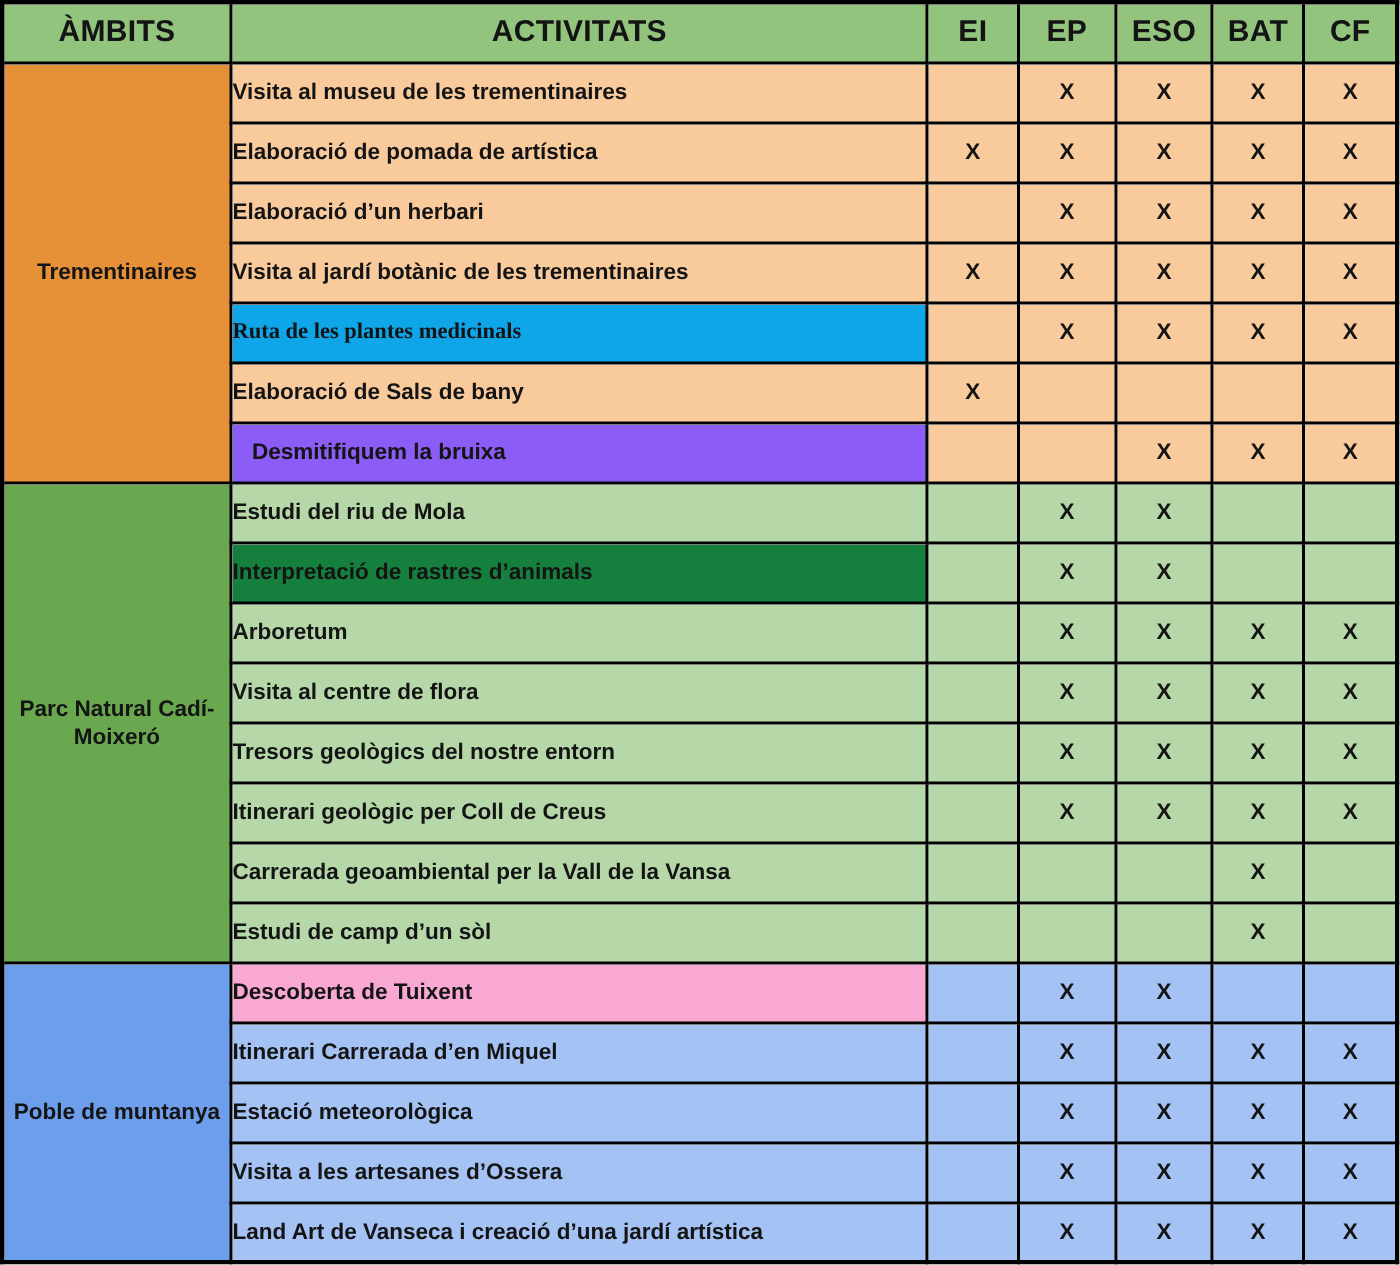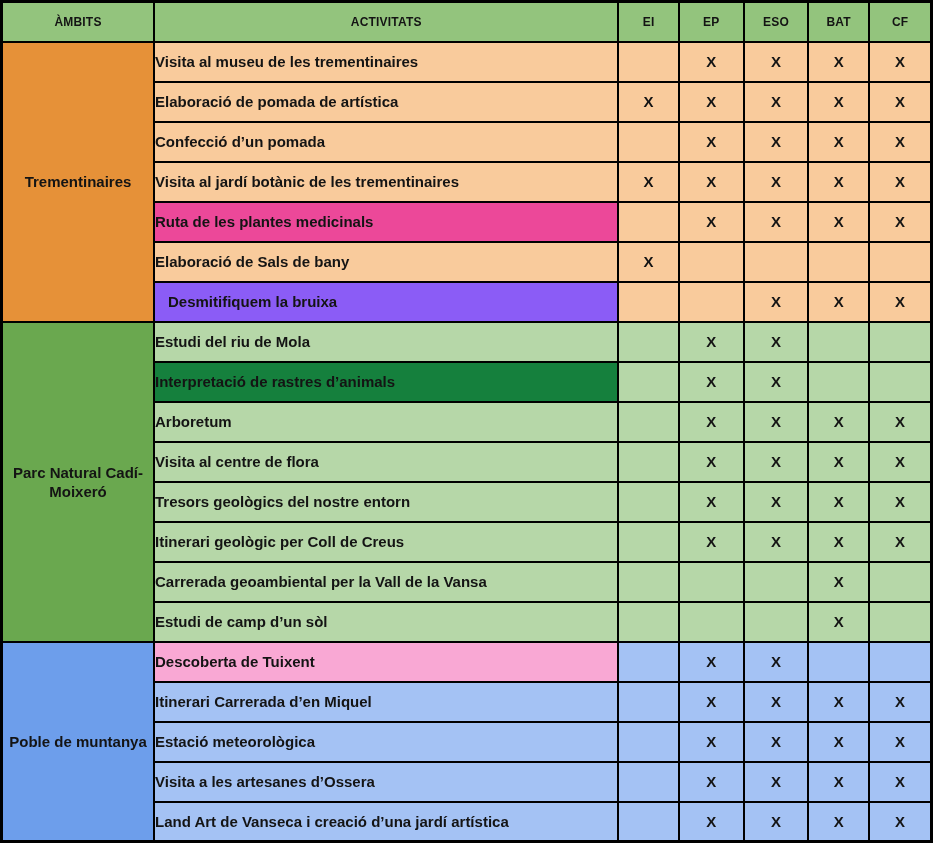--- a/index.html
+++ b/index.html
@@ -27,21 +27,21 @@
   table.activities th,
   table.activities td {
     border: 2px solid #000000;
     height: 40px;
     padding: 0;
     box-sizing: border-box;
     vertical-align: middle;
     overflow: hidden;
   }
   th.hdr {
-    font-size: 12px;
+    font-size: 20px;
     text-align: center;
     letter-spacing: 0.2px;
   }
   td.group-cell {
     text-align: center;
     font-size: 15px;
     line-height: 19px;
     padding: 0 18px;
   }
   td.activity-cell {
@@ -92,37 +92,37 @@
         </tr>
         <tr>
           <td class="activity-cell" style="background: rgb(249, 203, 156);">Elaboració de pomada de artística</td>
           <td class="mark-cell" style="background: rgb(249, 203, 156);">X</td>
           <td class="mark-cell" style="background: rgb(249, 203, 156);">X</td>
           <td class="mark-cell" style="background: rgb(249, 203, 156);">X</td>
           <td class="mark-cell" style="background: rgb(249, 203, 156);">X</td>
           <td class="mark-cell" style="background: rgb(249, 203, 156);">X</td>
         </tr>
         <tr>
-          <td class="activity-cell" style="background: rgb(249, 203, 156);">Confecció d’un pomada</td>
+          <td class="activity-cell" style="background: rgb(249, 203, 156);">Elaboració d’un herbari</td>
           <td class="mark-cell" style="background: rgb(249, 203, 156);"></td>
           <td class="mark-cell" style="background: rgb(249, 203, 156);">X</td>
           <td class="mark-cell" style="background: rgb(249, 203, 156);">X</td>
           <td class="mark-cell" style="background: rgb(249, 203, 156);">X</td>
           <td class="mark-cell" style="background: rgb(249, 203, 156);">X</td>
         </tr>
         <tr>
           <td class="activity-cell" style="background: rgb(249, 203, 156);">Visita al jardí botànic de les trementinaires</td>
           <td class="mark-cell" style="background: rgb(249, 203, 156);">X</td>
           <td class="mark-cell" style="background: rgb(249, 203, 156);">X</td>
           <td class="mark-cell" style="background: rgb(249, 203, 156);">X</td>
           <td class="mark-cell" style="background: rgb(249, 203, 156);">X</td>
           <td class="mark-cell" style="background: rgb(249, 203, 156);">X</td>
         </tr>
         <tr>
-          <td class="activity-cell" style="background: #ec4899;">Ruta de les plantes medicinals</td>
+          <td class="activity-cell" style="background: #0ea5e9; font-family: Liberation Serif, serif;">Ruta de les plantes medicinals</td>
           <td class="mark-cell" style="background: rgb(249, 203, 156);"></td>
           <td class="mark-cell" style="background: rgb(249, 203, 156);">X</td>
           <td class="mark-cell" style="background: rgb(249, 203, 156);">X</td>
           <td class="mark-cell" style="background: rgb(249, 203, 156);">X</td>
           <td class="mark-cell" style="background: rgb(249, 203, 156);">X</td>
         </tr>
         <tr>
           <td class="activity-cell" style="background: rgb(249, 203, 156);">Elaboració de Sals de bany</td>
           <td class="mark-cell" style="background: rgb(249, 203, 156);">X</td>
           <td class="mark-cell" style="background: rgb(249, 203, 156);"></td>

